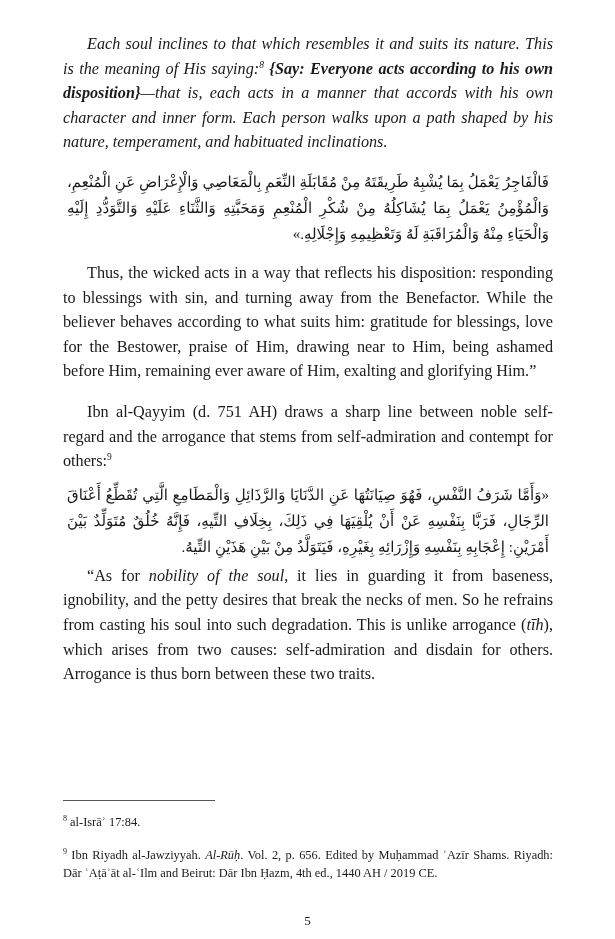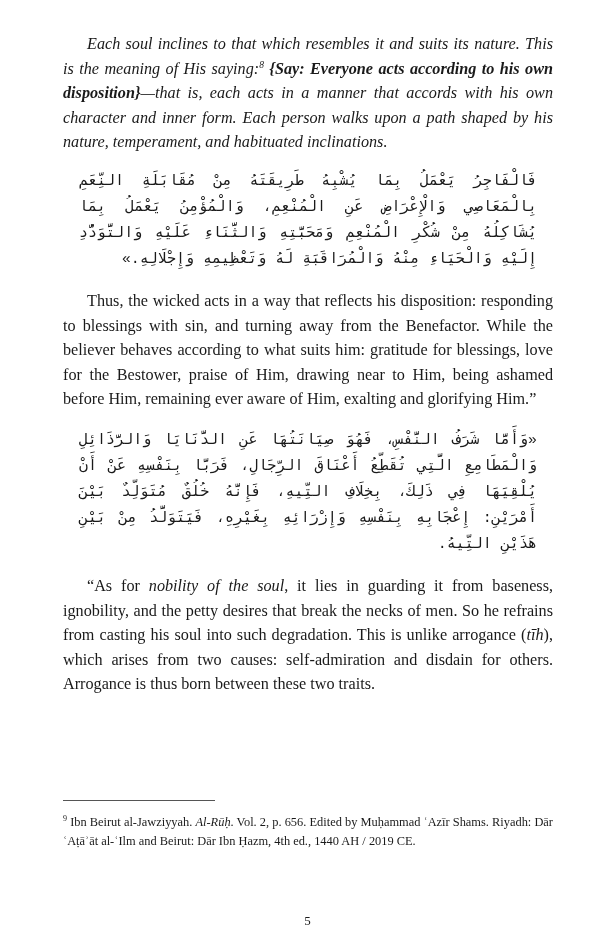--- a/index.html
+++ b/index.html
@@ -35,24 +35,24 @@
     .bold { font-weight: bold; }
     .ital { font-style: italic; }
     sup.fn {
       font-size: 9.5px;
       vertical-align: super;
       line-height: 0;
     }
     .arabic {
       direction: rtl;
       text-align: justify;
-      font-family: Liberation Mono, monospace;
+      font-family: Liberation Serif, serif;
       font-size: 15px;
       line-height: 26px;
-      margin: 16px;
+      margin: 4px;
     }
     .arabic.a1 { margin-top: 4px; }
     .arabic.a2 { margin-top: 6px; }
     .footnotes {
       position: absolute;
       left: 63px;
       top: 800px;
       width: 490px;
     }
     .fn-rule {
@@ -86,27 +86,29 @@
 <body>
 
 <div class="page">
 
   <p class="para p1"><span>Each soul inclines to that which resembles it and suits its nature. This is the meaning of His saying:</span><sup class="fn">8</sup><span class="bold"> {Say: Everyone acts according to his own disposition}</span><span>—that is, each acts in a manner that accords with his own character and inner form. Each person walks upon a path shaped by his nature, temperament, and habituated inclinations.</span></p>
 
   <p class="arabic a1" lang="ar">فَالْفَاجِرُ يَعْمَلُ بِمَا يُشْبِهُ طَرِيقَتَهُ مِنْ مُقَابَلَةِ النِّعَمِ بِالْمَعَاصِي وَالْإِعْرَاضِ عَنِ الْمُنْعِمِ، وَالْمُؤْمِنُ يَعْمَلُ بِمَا يُشَاكِلُهُ مِنْ شُكْرِ الْمُنْعِمِ وَمَحَبَّتِهِ وَالثَّنَاءِ عَلَيْهِ وَالتَّوَدُّدِ إِلَيْهِ وَالْحَيَاءِ مِنْهُ وَالْمُرَاقَبَةِ لَهُ وَتَعْظِيمِهِ وَإِجْلَالِهِ.»</p>
 
   <p class="para p2">Thus, the wicked acts in a way that reflects his disposition: responding to blessings with sin, and turning away from the Benefactor. While the believer behaves according to what suits him: gratitude for blessings, love for the Bestower, praise of Him, drawing near to Him, being ashamed before Him, remaining ever aware of Him, exalting and glorifying Him.”</p>
 
+  <p class="para p3"><span>Ibn al-Qayyim (d. 751 AH) draws a sharp line between noble self-regard and the arrogance that stems from self-admiration and contempt for others:</span><sup class="fn">9</sup></p>
 
   <p class="arabic a2" lang="ar">«وَأَمَّا شَرَفُ النَّفْسِ، فَهُوَ صِيَانَتُهَا عَنِ الدَّنَايَا وَالرَّذَائِلِ وَالْمَطَامِعِ الَّتِي تُقَطِّعُ أَعْنَاقَ الرِّجَالِ، فَرَبَّا بِنَفْسِهِ عَنْ أَنْ يُلْقِيَهَا فِي ذَلِكَ، بِخِلَافِ التِّيهِ، فَإِنَّهُ خُلُقٌ مُتَوَلِّدٌ بَيْنَ أَمْرَيْنِ: إِعْجَابِهِ بِنَفْسِهِ وَإِزْرَائِهِ بِغَيْرِهِ، فَيَتَوَلَّدُ مِنْ بَيْنِ هَذَيْنِ التِّيهُ.</p>
 
   <p class="para p4"><span>“As for </span><span class="ital">nobility of the soul</span><span>, it lies in guarding it from baseness, ignobility, and the petty desires that break the necks of men. So he refrains from casting his soul into such degradation. This is unlike arrogance (</span><span class="ital">tīh</span><span>), which arises from two causes: self-admiration and disdain for others. Arrogance is thus born between these two traits.</span></p>
 
 </div>
 
 <div class="footnotes">
   <div class="fn-rule"></div>
 
+  <p class="fn-item"><sup>8</sup><span> al-Isrāʾ 17:84.</span></p>
 
-  <p class="fn-item"><sup>9</sup><span> Ibn Beirut al-Jawziyyah. </span><span class="ital">Al-Rūḥ</span><span>. Vol. 2, p. 656. Edited by Muḥammad ʿAzīr Shams. Riyadh: Dār ʿAṭāʾāt al-ʿIlm and Beirut: Dār Ibn Ḥazm, 4th ed., 1440 AH / 2019 CE.</span></p>
+  <p class="fn-item"><sup>9</sup><span> Ibn Riyadh al-Jawziyyah. </span><span class="ital">Al-Rūḥ</span><span>. Vol. 2, p. 656. Edited by Muḥammad ʿAzīr Shams. Riyadh: Dār ʿAṭāʾāt al-ʿIlm and Beirut: Dār Ibn Ḥazm, 4th ed., 1440 AH / 2019 CE.</span></p>
 </div>
 
 <div class="page-number">5</div>
 
 </body></html>

